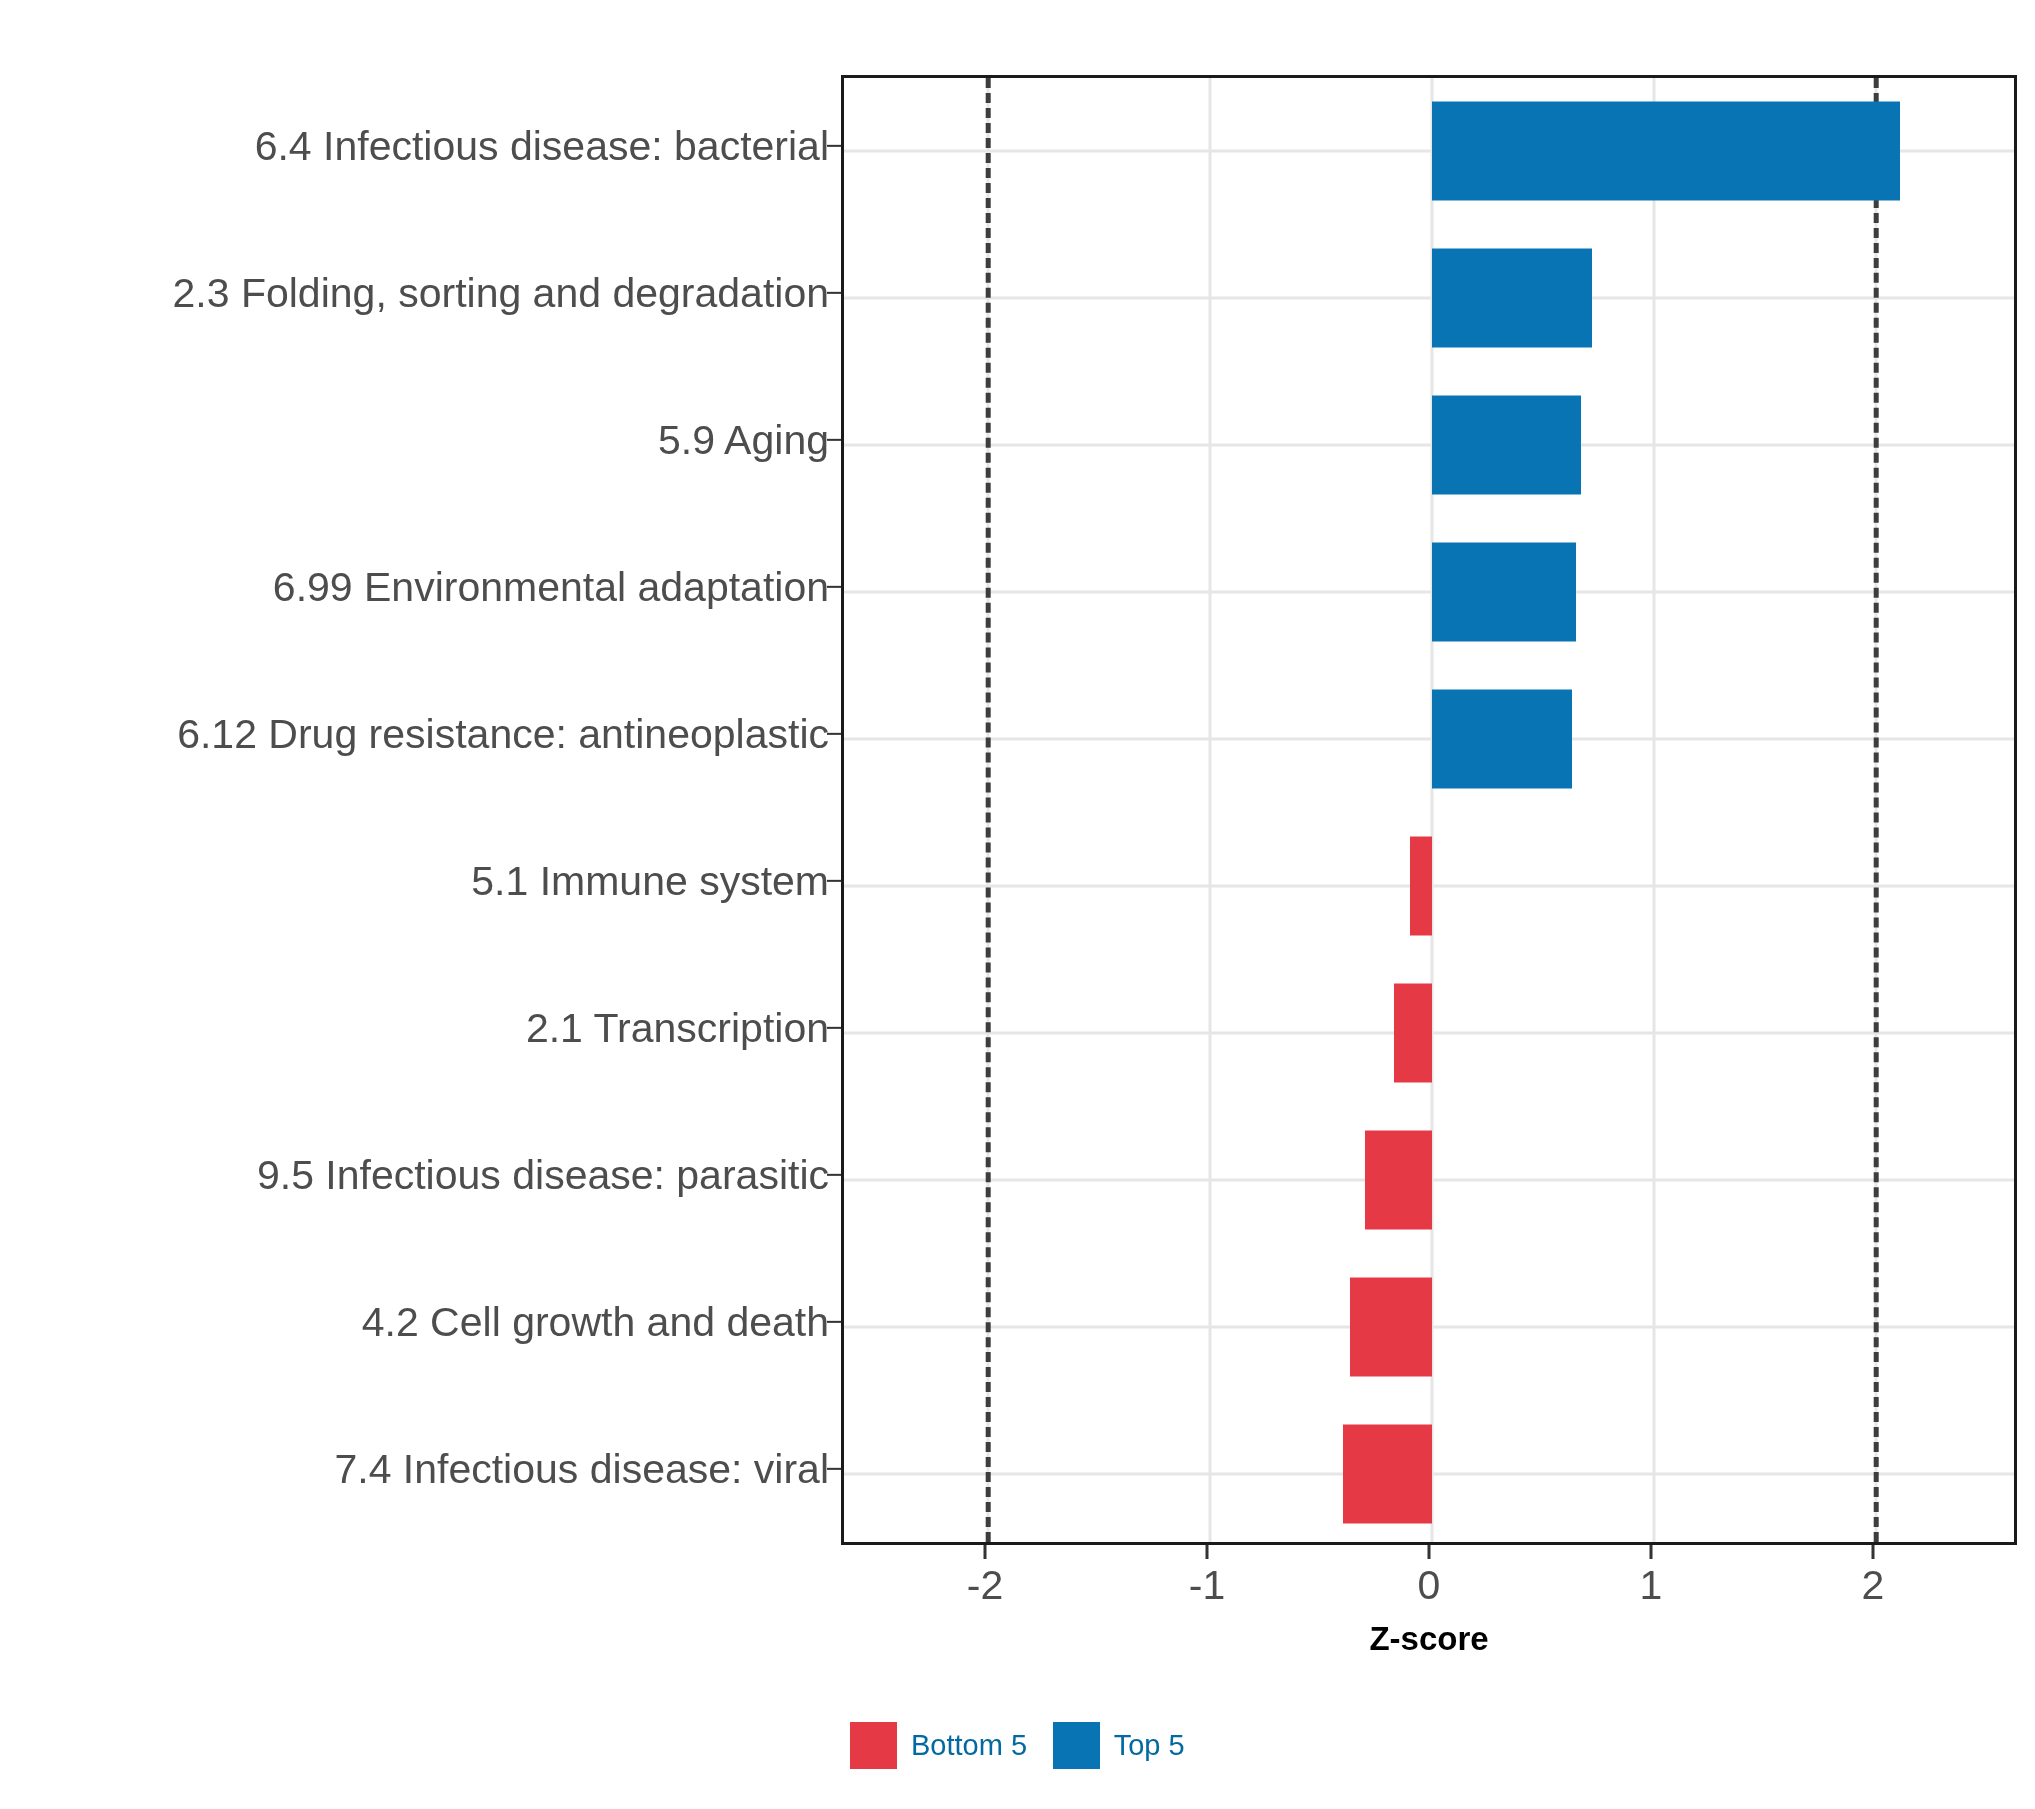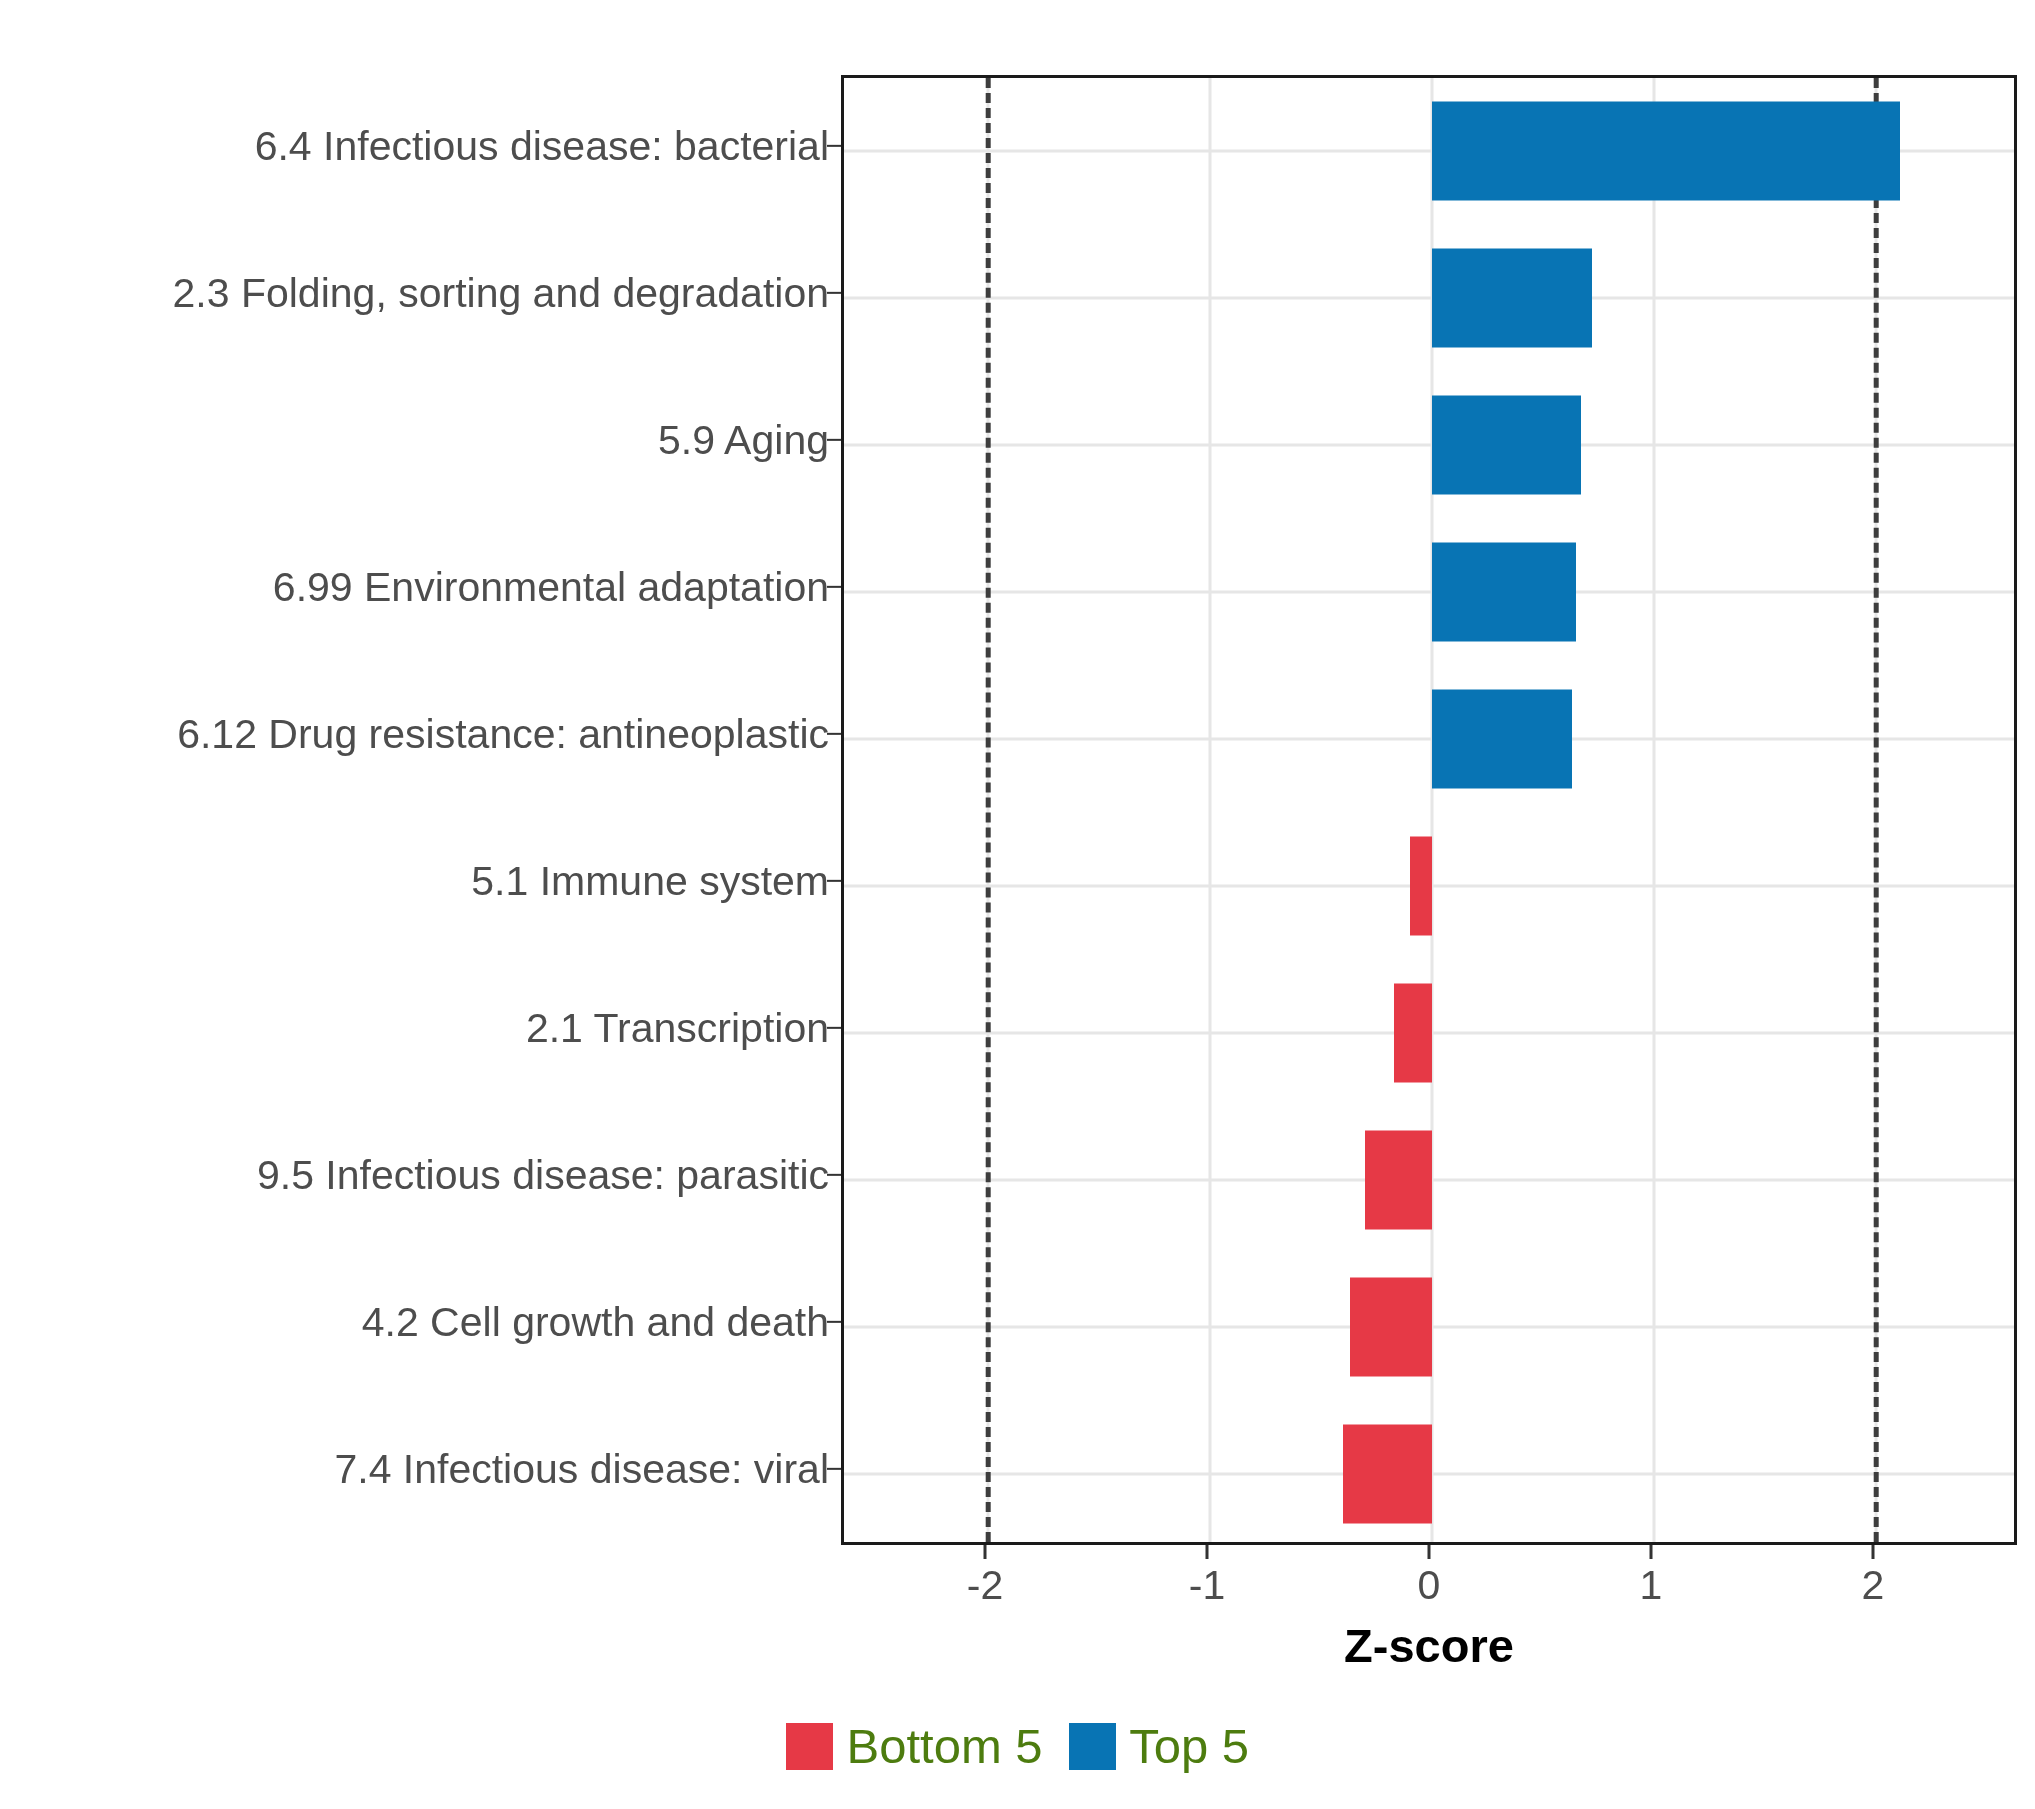--- a/index.html
+++ b/index.html
@@ -118,21 +118,21 @@
     transform: translateX(-50%);
     white-space: nowrap;
   }
 
   #x-axis-title {
     position: absolute;
     left: 841px;
     top: 1622px;
     width: 1176px;
     text-align: center;
-    font-size: 47px;
+    font-size: 33px;
     font-weight: bold;
     color: #000000;
     line-height: 1;
   }
 
   
   #legend {
     position: absolute;
     left: 0;
     top: 1722px;
@@ -145,22 +145,22 @@
   .legend-item {
     display: flex;
     align-items: center;
     gap: 13.6px;
   }
   .legend-swatch {
     width: 47px;
     height: 47px;
   }
   .legend-text {
-    font-size: 49px;
-    color: #4d7c0f;
+    font-size: 29px;
+    color: #0369a1;
     line-height: 1;
     white-space: nowrap;
   }
 </style>
 </head>
 <body>
 
 <div id="chart-root">
 
   <div class="y-labels">

